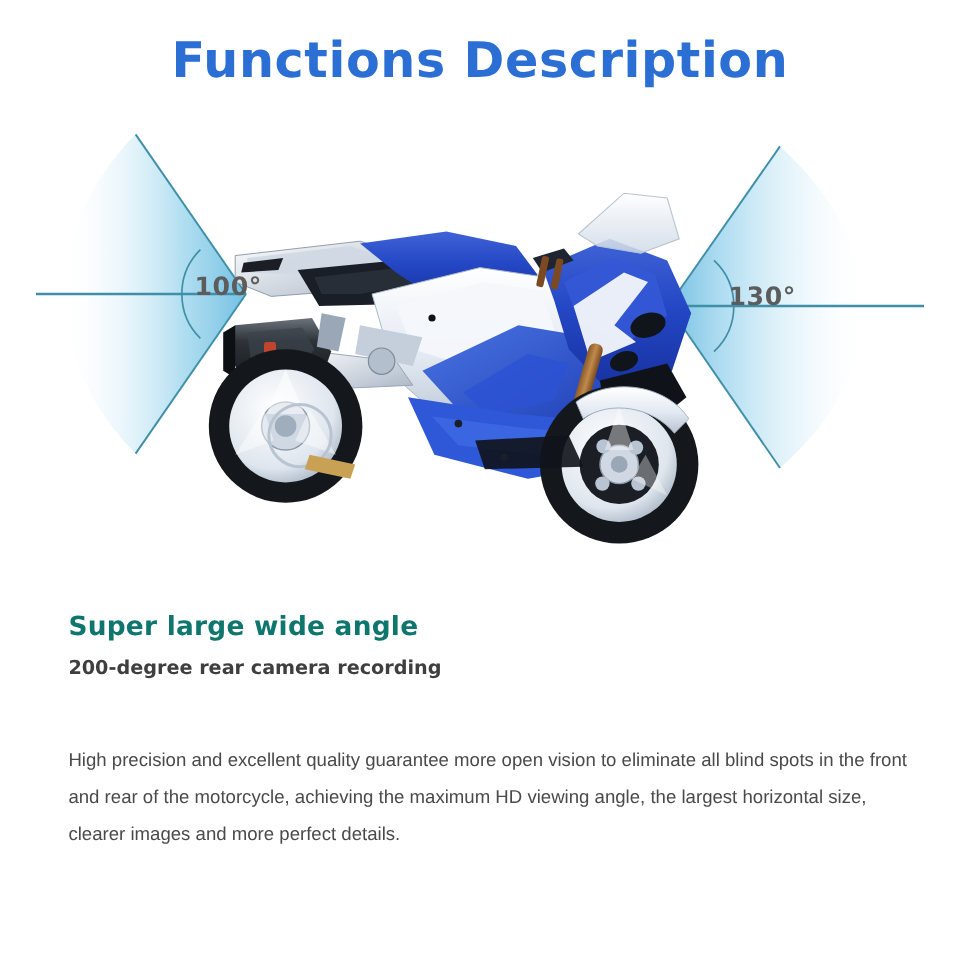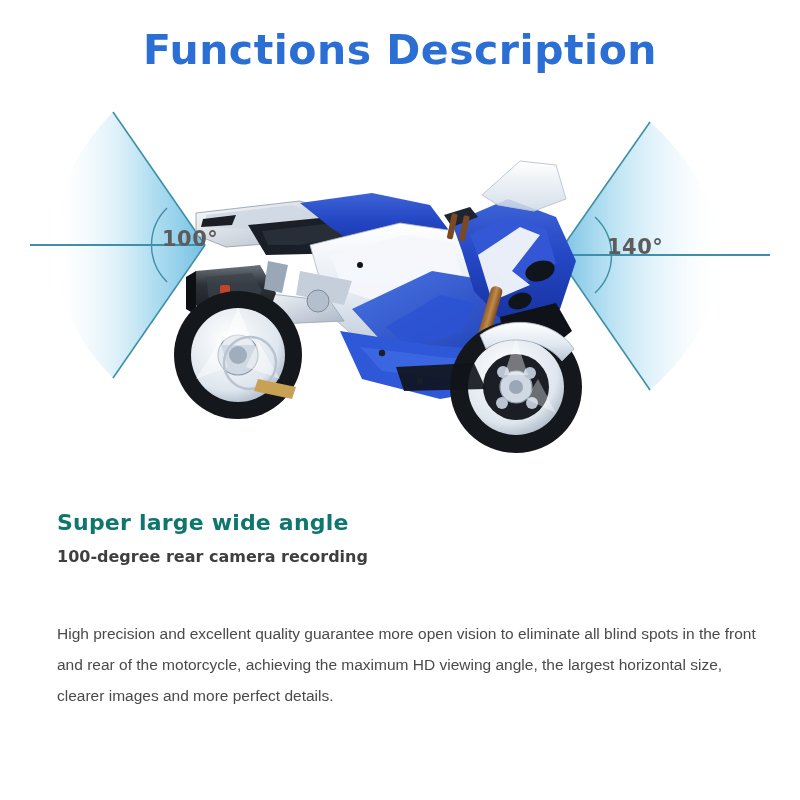--- a/index.html
+++ b/index.html
@@ -267,24 +267,24 @@
 
         <path d="M 396 272 L 474 268 L 486 294 L 404 296 Z" fill="#0f1319" opacity="0.9"></path>
 
         <circle cx="382" cy="258" r="3.2" fill="#1b2028"></circle>
         <circle cx="420" cy="286" r="3" fill="#1b2028"></circle>
         <circle cx="360" cy="170" r="3" fill="#0f1319"></circle>
       </g>
     </svg>
 
     <div class="deg-label deg-left">100°</div>
-    <div class="deg-label deg-right">140°</div>
+    <div class="deg-label deg-right">130°</div>
   </div>
 
   <div class="subhead">Super large wide angle</div>
 
   <div class="bullets">
-    <div>100-degree rear camera recording</div>
+    <div>200-degree rear camera recording</div>
   </div>
 
   <div class="paragraph">High precision and excellent quality guarantee more open vision to eliminate all blind spots in the front and rear of the motorcycle, achieving the maximum HD viewing angle, the largest horizontal size, clearer images and more perfect details.</div>
 
 </div>
 
 </body></html>

